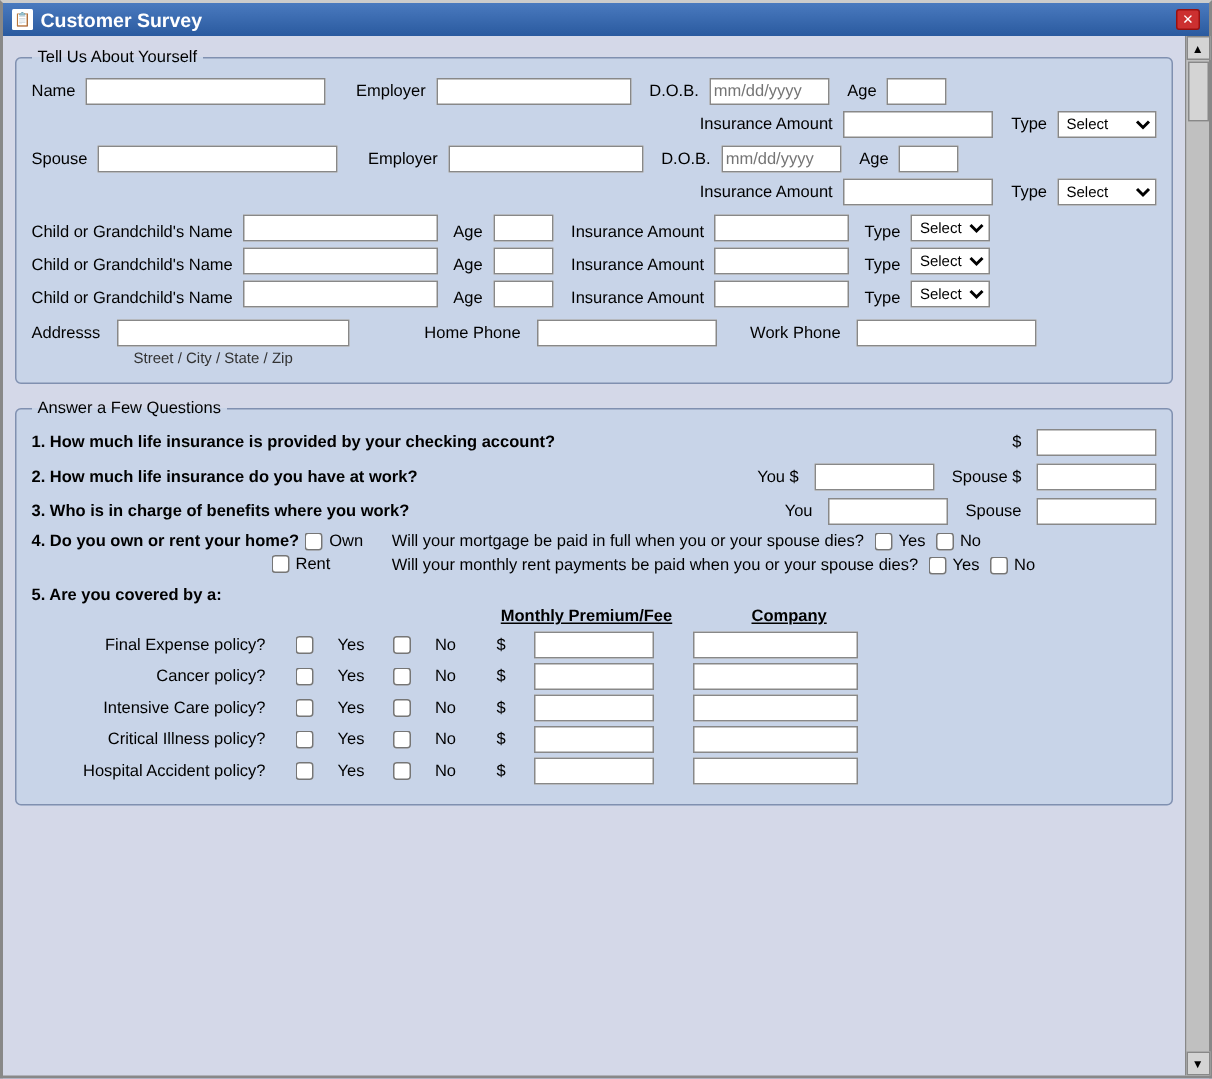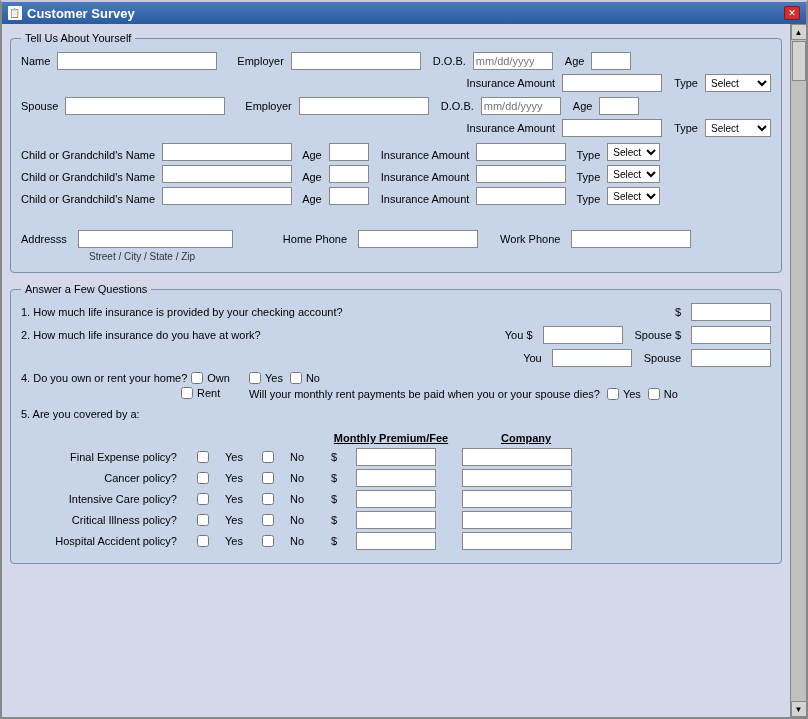--- a/index.html
+++ b/index.html
@@ -119,20 +119,21 @@
     }
     .q-row {
       display: flex;
       align-items: center;
       margin-bottom: 5px;
       gap: 4px;
     }
     .q-label {
       flex: 0 0 auto;
       color: #000;
+      font-weight: bold;
     }
     .policy-row {
       display: flex;
       align-items: center;
       margin-bottom: 3px;
       gap: 16px;
     }
     .policy-name {
       text-align: right;
       flex: 0 0 160px;
@@ -286,21 +287,21 @@
             <input type="text" style="width: 90px;">
             <span class="label" style="margin-left:6px;">Type</span>
             <select>
               <option>Select</option>
               <option>Term</option>
               <option>Whole</option>
             </select>
           </div>
         </div>
 
-        <div style="margin-top:25px;">
+        <div style="margin-top:8px;">
           <div class="address-row">
             <span class="label">Addresss</span>
             <input type="text" style="width: 155px;">
             <span class="label" style="margin-left:10px;padding-left:32px;">Home Phone</span>
             <input type="text" style="width: 120px;">
             <span class="label" style="margin-left:14px;">Work Phone</span>
             <input type="text" style="width: 120px;">
           </div>
           <div>
             <span style="margin-left:68px; font-size:10px; color:#333;">Street / City / State / Zip</span>
@@ -320,60 +321,62 @@
 
         <div class="q-row">
           <span class="q-label">2. How much life insurance do you have at work?</span>
           <span class="label" style="margin-left:auto; padding-right:3px;">You $</span>
           <input type="text" style="width: 80px;">
           <span class="label" style="margin-left:8px; padding-right:3px;">Spouse $</span>
           <input type="text" style="width: 80px;">
         </div>
 
         <div class="q-row">
+          <span class="q-label">3. Who is in charge of benefits where you work?</span>
           <span class="label" style="margin-left:auto; padding-right:3px;">You</span>
           <input type="text" style="width: 80px;">
           <span class="label" style="margin-left:8px; padding-right:3px;">Spouse</span>
           <input type="text" style="width: 80px;">
         </div>
 
         <div style="display:flex; align-items:flex-start; margin-bottom:5px; gap:8px;">
           <div style="display:flex; flex-direction:column; gap:3px;">
             <div style="display:flex; align-items:center; gap:4px;">
               <span class="q-label">4. Do you own or rent your home?</span>
               <input type="checkbox" style="">
               <span class="label">Own</span>
             </div>
             <div style="display:flex; align-items:center; gap:4px; margin-left:160px;">
               <input type="checkbox" style="">
               <span class="label">Rent</span>
             </div>
           </div>
           <div style="display:flex; flex-direction:column; gap:4px; margin-left:8px;">
             <div style="display:flex; align-items:center; gap:4px;">
+              <span class="label">Will your mortgage be paid in full when you or your spouse dies?</span>
               <input type="checkbox" style="">
               <span class="label">Yes</span>
               <input type="checkbox" style="">
               <span class="label">No</span>
             </div>
             <div style="display:flex; align-items:center; gap:4px;">
               <span class="label">Will your monthly rent payments be paid when you or your spouse dies?</span>
               <input type="checkbox" style="">
               <span class="label">Yes</span>
               <input type="checkbox" style="">
               <span class="label">No</span>
             </div>
           </div>
         </div>
 
         <div style="margin-top:8px;">
           <span class="q-label">5. Are you covered by a:</span>
 
           
-          <div style="display:flex; align-items:center; margin-bottom:4px; margin-top:12px; margin-left:160px;">
+          <div style="display:flex; align-items:center; margin-bottom:4px; margin-top:2px; margin-left:160px;">
             <span style="width:130px;"></span>
             <span style="font-weight:bold; text-decoration:underline; width:160px; text-align:center;">Monthly Premium/Fee</span>
             <span style="font-weight:bold; text-decoration:underline; margin-left:30px;">Company</span>
           </div>
 
           
           <div class="policy-row">
             <span class="policy-name">Final Expense policy?</span>
             <input type="checkbox" style="">
             <span class="label">Yes</span>

